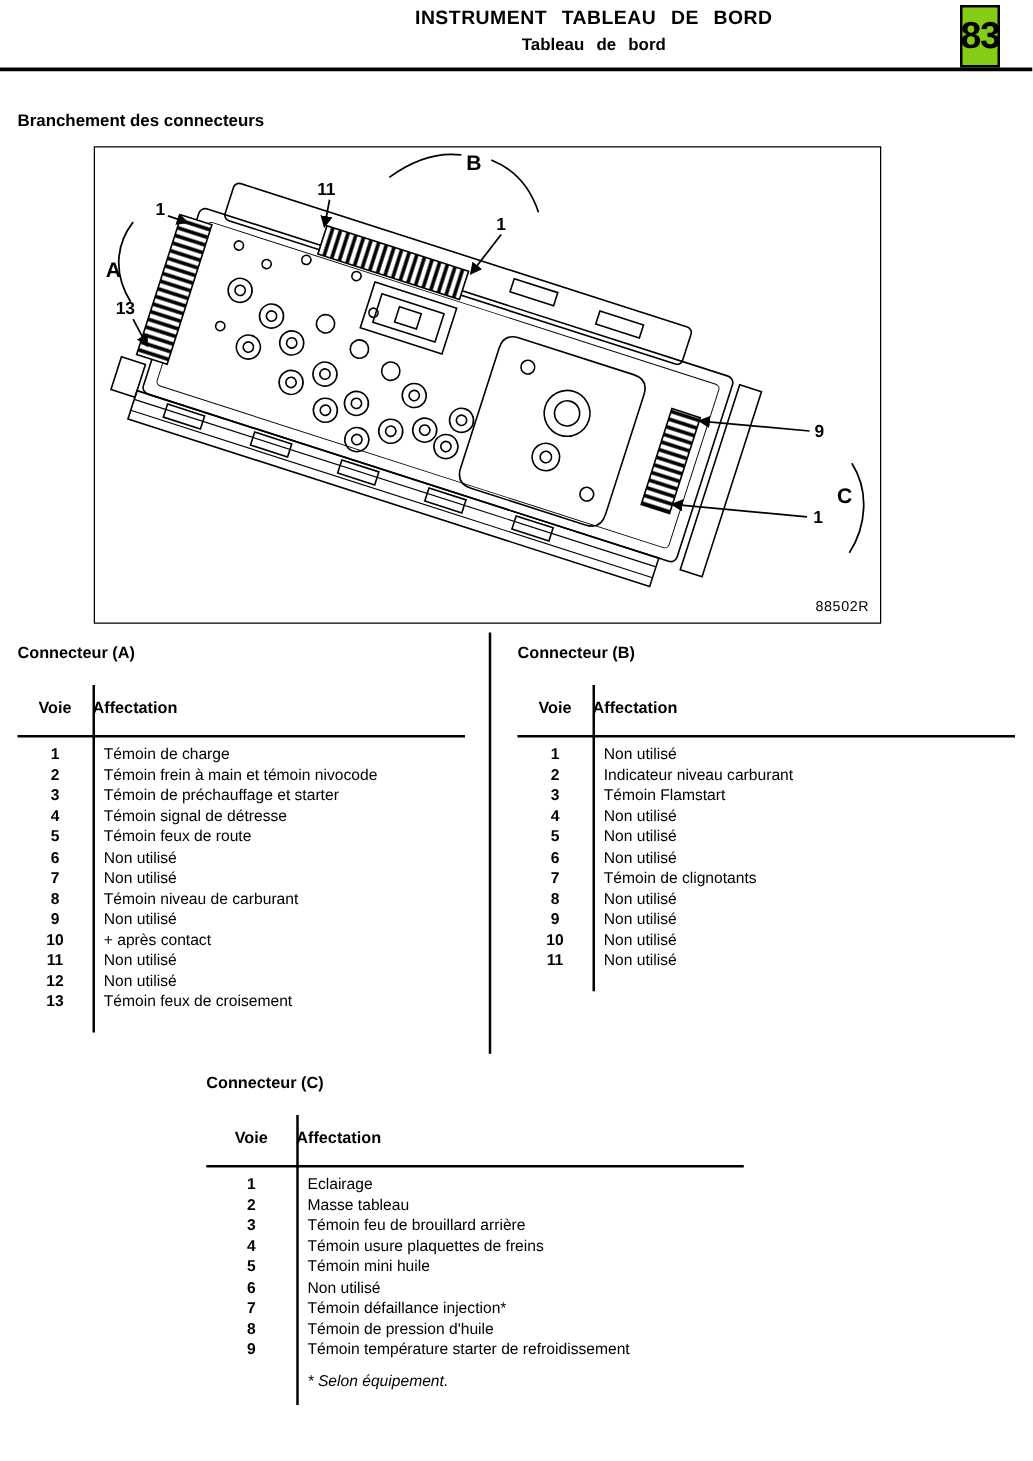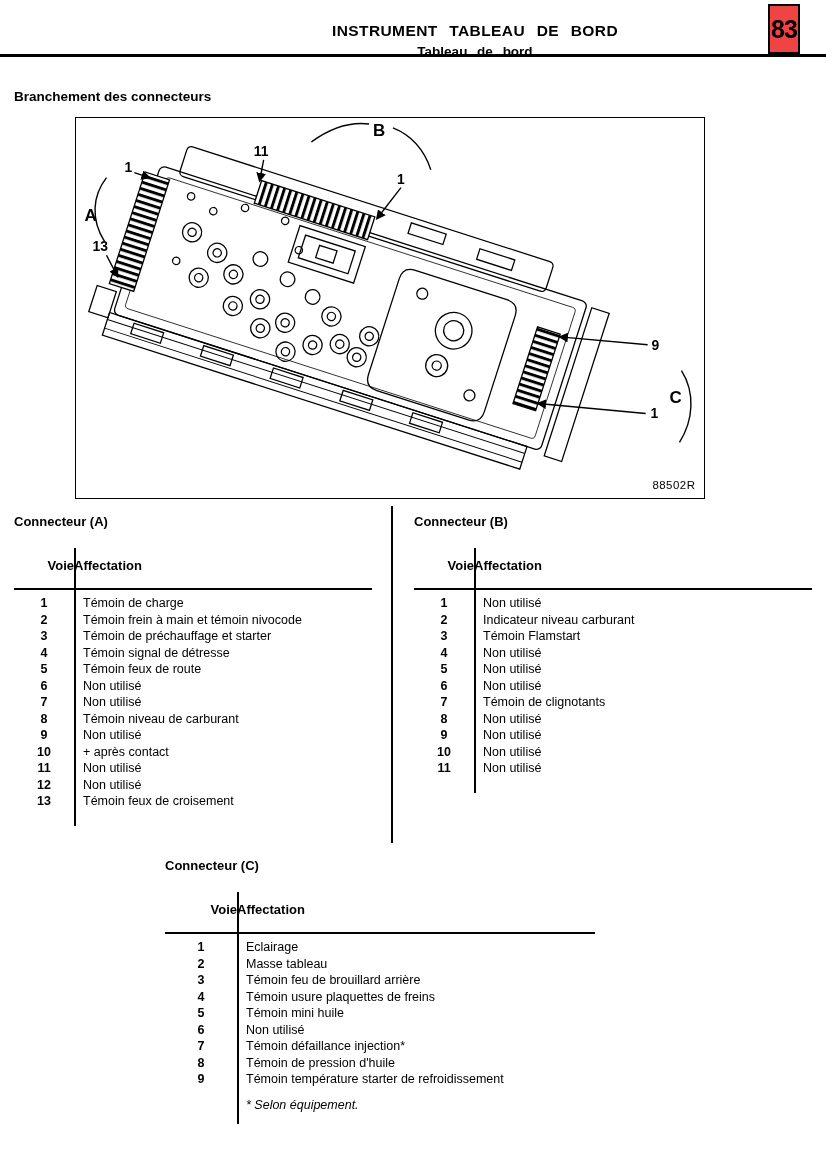--- a/index.html
+++ b/index.html
@@ -1,40 +1,40 @@
 <!DOCTYPE html>
 <html><head>
 <meta charset="utf-8">
 <style>
   html,body{margin:0;padding:0;}
   body{
     width:826px;height:1169px;position:relative;overflow:hidden;
     background:#ffffff;color:#000;
     font-family:"Liberation Sans",sans-serif;
   }
-  .title-wrap{position:absolute;left:125px;top:6px;width:700px;text-align:center;margin-top:16px;}
+  .title-wrap{position:absolute;left:125px;top:6px;width:700px;text-align:center;}
   .t1{font-size:15.5px;font-weight:bold;word-spacing:7px;letter-spacing:.4px;}
   .t2{font-size:13.5px;font-weight:bold;word-spacing:6px;margin-top:4px;}
   .page-badge{
     position:absolute;left:768px;top:4px;width:32px;height:50px;border:2.5px solid #000;
     box-sizing:border-box;display:flex;align-items:center;justify-content:center;
-    font-size:25px;font-weight:bold;letter-spacing:-1px;background:#ef4444;
+    font-size:30px;font-weight:bold;letter-spacing:-1px;background:#84cc16;
   }
   .hrule{position:absolute;left:0;top:54px;width:826px;height:3px;background:#000;}
   .sec-head{position:absolute;left:14px;top:89px;font-size:13.5px;font-weight:bold;}
   .fig{position:absolute;left:75px;top:117px;width:630px;height:382px;border:1.6px solid #000;box-sizing:border-box;background:#fff;}
   .fig svg{display:block;width:100%;height:100%;}
   .mid-divider{position:absolute;left:391px;top:506px;width:2px;height:337px;background:#000;}
   .conn{position:absolute;}
   .conn .tbl-title{font-size:13px;font-weight:bold;height:14px;white-space:nowrap;}
   .tbl{position:relative;margin-top:24px;}
   .vline{position:absolute;width:1.6px;background:#000;top:-4px;bottom:-16px;left:var(--vw);}
   .conn-c .vline{bottom:-4px;}
   .tbl-head{display:flex;height:36px;box-sizing:border-box;padding-top:6px;font-weight:bold;font-size:13px;}
-  .tbl-head .voie{width:var(--vw);text-align:right;flex:none;}
+  .tbl-head .voie{width:var(--vw);text-align:center;flex:none;}
   .tbl-head .affh{flex:1;}
   .head-rule{height:2px;background:#000;}
   .rows{padding-top:5px;}
   .row{display:flex;font-size:12.5px;line-height:16.5px;}
   .row .voie{width:var(--vw);text-align:center;font-weight:bold;flex:none;}
   .row .aff{flex:1;padding-left:9px;white-space:nowrap;}
   .footnote{margin-left:var(--vw);padding:10px 0 8px 9px;font-size:12.5px;font-style:italic;}
   .conn-a{left:14px;top:514px;width:358px;--vw:60px;}
   .conn-b{left:414px;top:514px;width:398px;--vw:60px;}
   .conn-c{left:165px;top:858px;width:430px;--vw:72px;}

